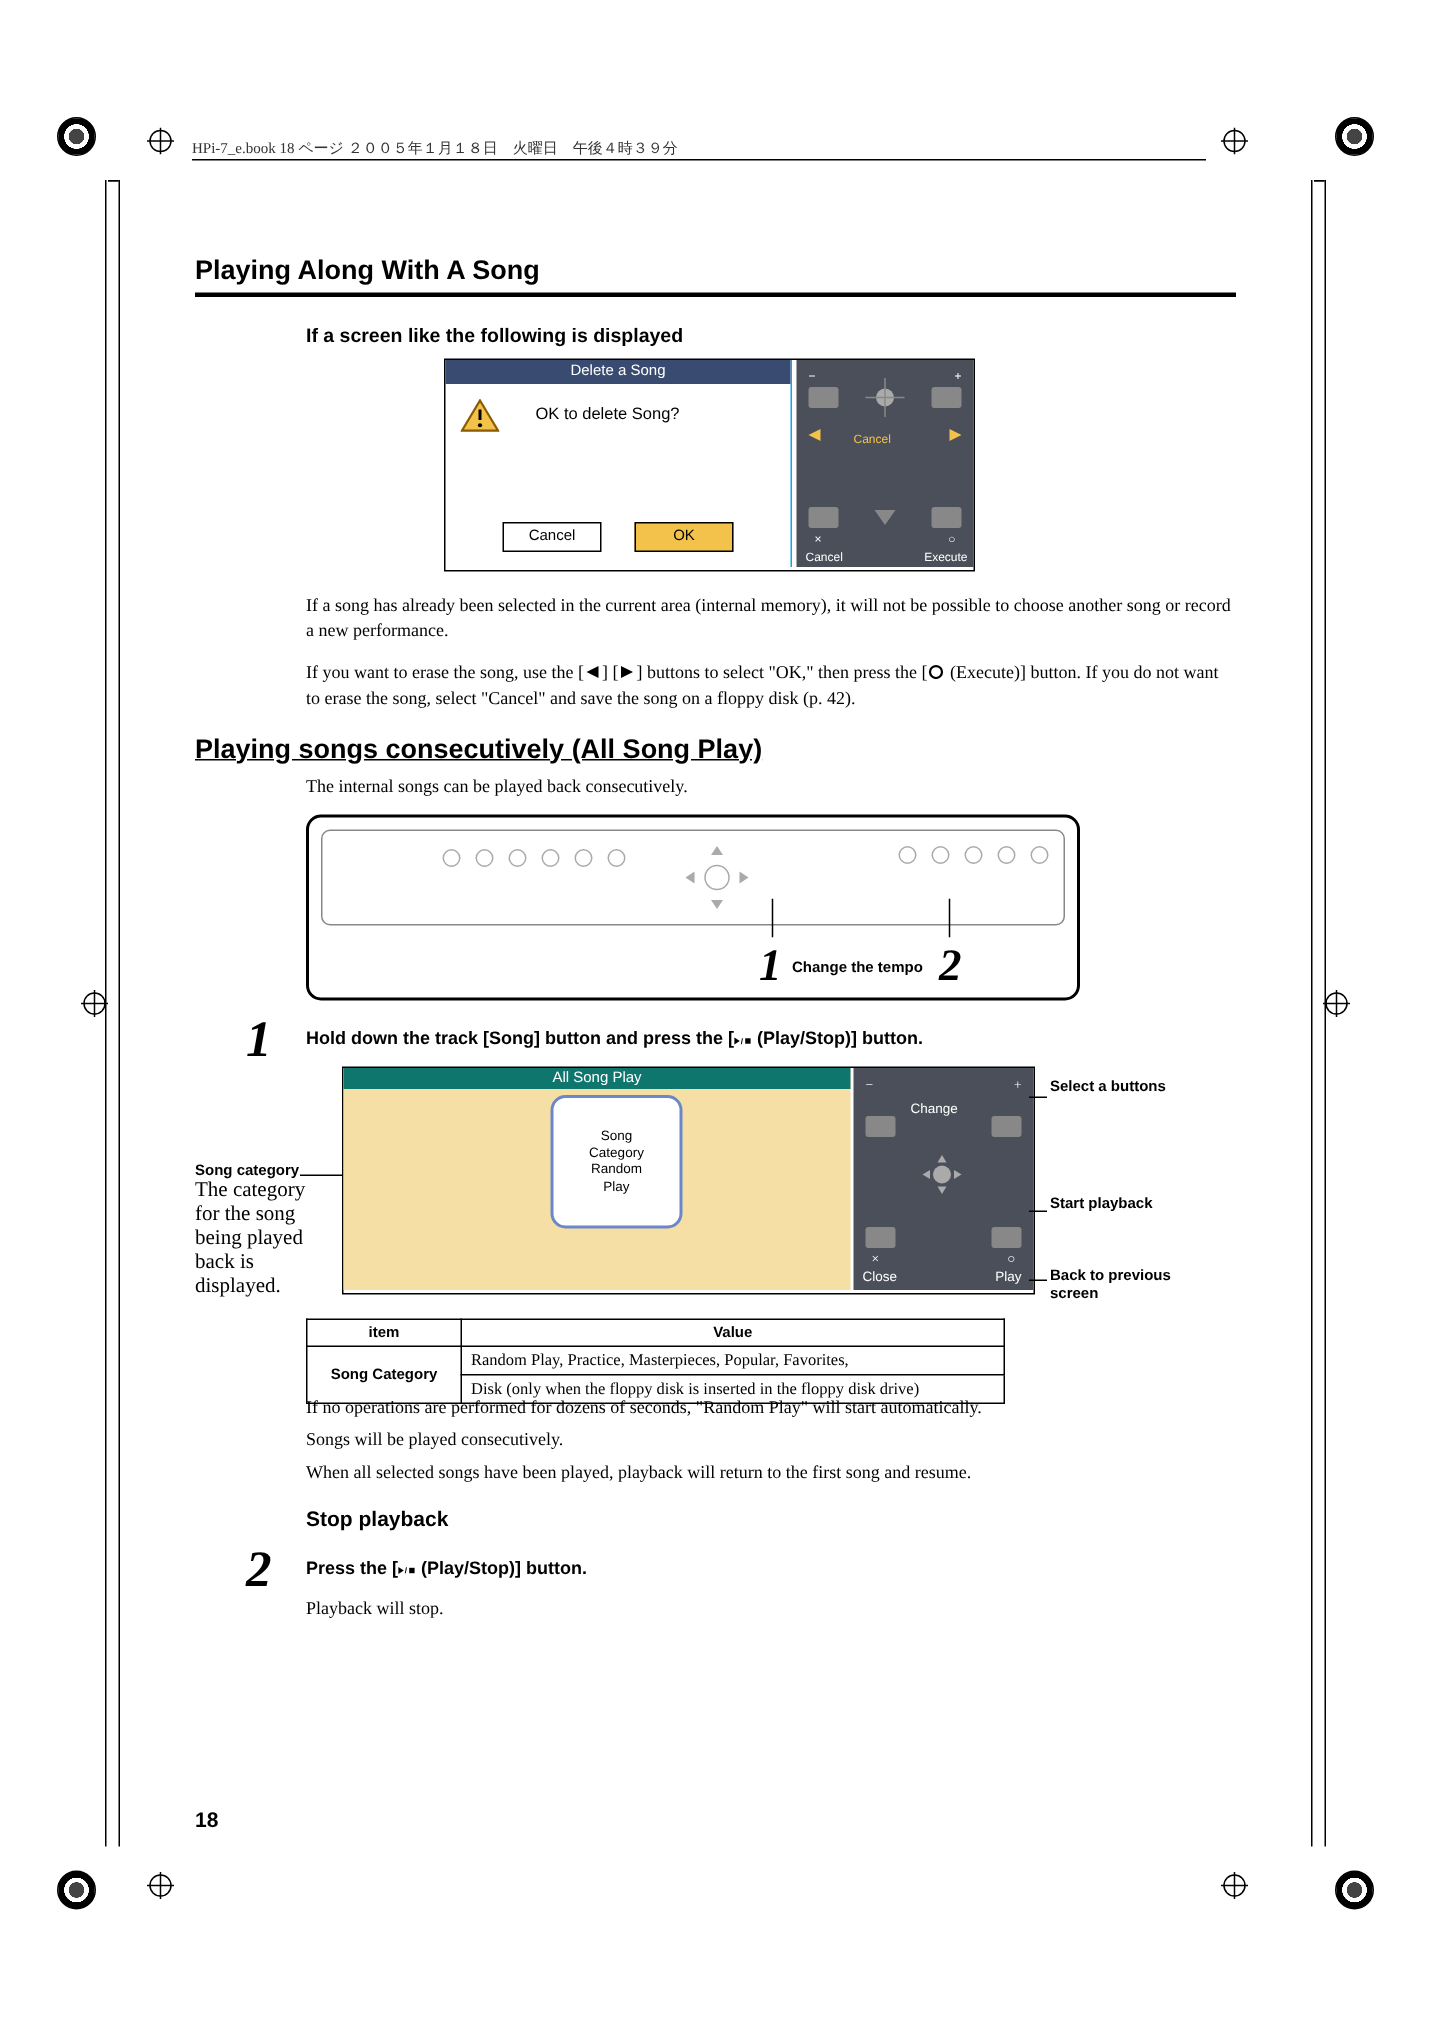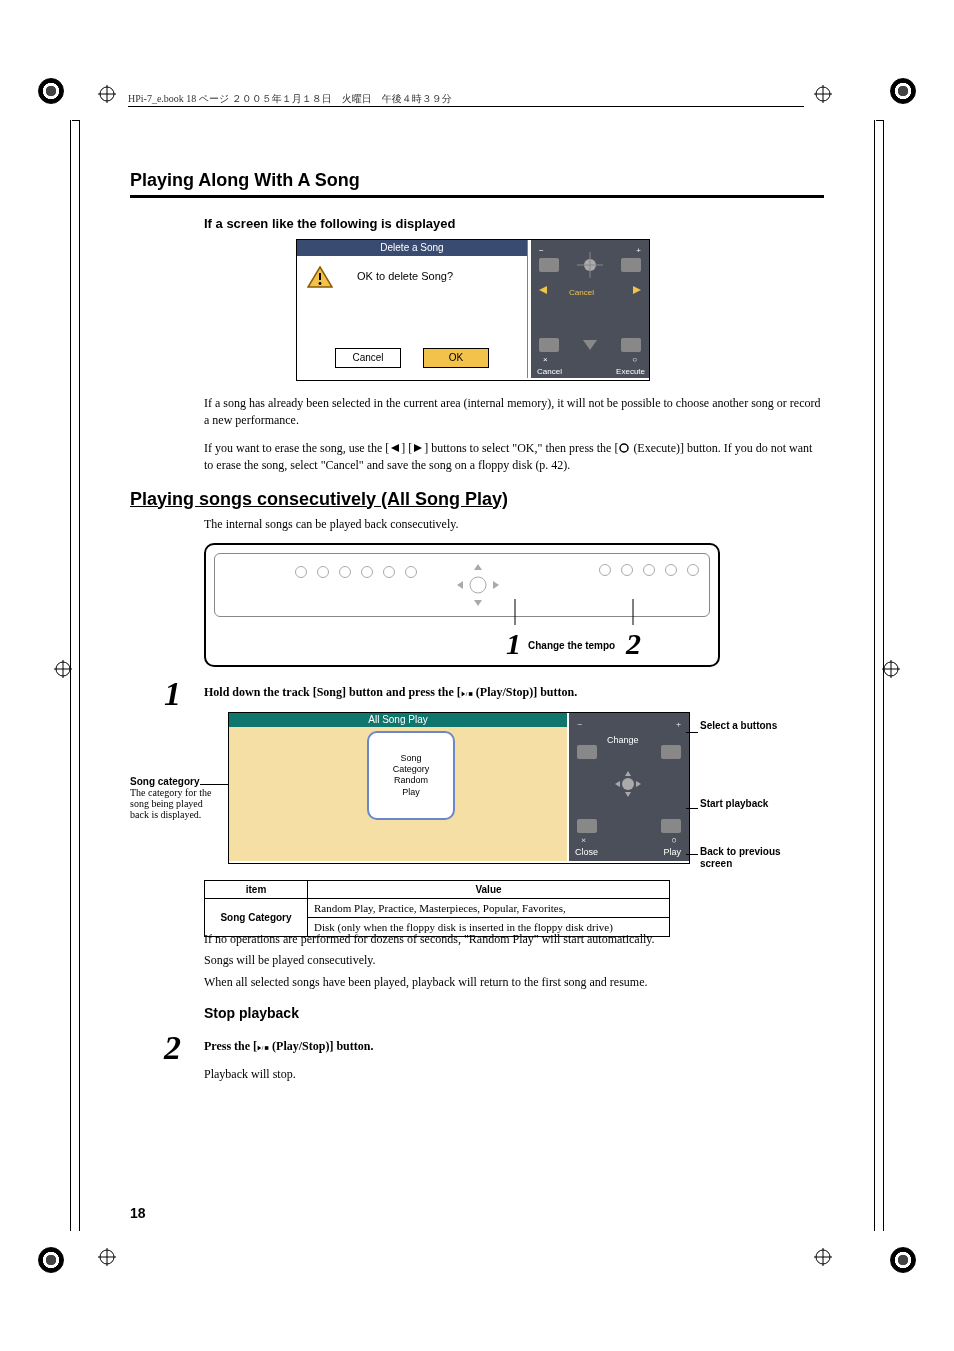--- a/index.html
+++ b/index.html
@@ -34,21 +34,21 @@
 .nav-pad .btn{position:absolute;width:20px;height:14px;background:#888;border-radius:2px}
 .para{font-size:12px;line-height:1.45;margin:0 0 10px 74px}
 h1.big-underline{font-family:Arial,Helvetica,sans-serif;font-weight:bold;font-size:18px;text-decoration:underline;margin:14px 0 6px 0}
 .panel-fig{width:512px;height:120px;border:2px solid #000;border-radius:10px;margin-left:74px;position:relative;background:#fff}
 .panel-inner{position:absolute;left:8px;right:8px;top:8px;height:62px;border:1px solid #888;border-radius:6px}
 .step-line{position:absolute;left:0;right:0;bottom:8px;height:28px}
 .big-num{font-family:Georgia,serif;font-style:italic;font-weight:bold;font-size:30px;position:absolute}
 .step-text{position:absolute;font-family:Arial,sans-serif;font-weight:bold;font-size:10px}
 .step{margin:18px 0 4px 0;position:relative}
 .step .num{font-family:Georgia,serif;font-style:italic;font-weight:bold;font-size:34px;position:absolute;left:34px;top:-10px}
-.step .txt{font-family:Liberation Serif, serif;font-weight:bold;font-size:12px;margin-left:74px}
+.step .txt{font-family:Liberation Sans, sans-serif;font-weight:bold;font-size:12px;margin-left:74px}
 .allsong-wrap{position:relative;margin:10px 0 10px 0;height:158px}
 .side-label{position:absolute;font-family:Arial,sans-serif;font-size:10px}
 .side-label b{font-weight:bold}
 .allsong{position:absolute;left:98px;width:460px;height:150px;border:1px solid #000;background:#fff}
 .as-left{position:absolute;left:0;top:0;width:338px;height:148px;background:#f6dfa4}
 .as-title{position:absolute;left:0;right:0;top:0;height:14px;background:#0f766e;color:#fff;font-size:10px;text-align:center;line-height:14px;font-family:Arial,sans-serif}
 .bubble{position:absolute;left:138px;top:18px;width:72px;padding:20px 6px;border:2px solid #6a87c9;border-radius:10px;background:#fff;font-size:9px;font-family:Arial,sans-serif;text-align:center;line-height:1.25}
 .as-msg{position:absolute;left:8px;right:8px;top:92px;height:52px;border:1px solid #555;background:#fff;font-size:9px;font-family:Arial,sans-serif;padding:3px 4px;line-height:1.25}
 .as-right{position:absolute;right:0;top:0;width:120px;height:148px;background:#4a4f5a}
 .annot{position:absolute;font-family:Arial,sans-serif;font-weight:bold;font-size:10px;line-height:1.2}
@@ -215,21 +215,21 @@
               <polygon points="1,1 1,9 7,5" fill="#000"></polygon>
               <text x="8" y="8" font-size="9">/</text>
               <rect x="13" y="2" width="6" height="6" fill="#000"></rect>
             </svg></span><span> (Play/Stop)] button.</span>
       </p>
     </div>
 
     <div class="allsong-wrap">
       <div class="side-label" style="left:0;top:64px;width:92px">
         <b>Song category</b><br>
-        <span style="font-family:Georgia,serif;font-size:10px">The category for the song being played back is displayed.</span>
+        <span style="font-family:Georgia,serif;font-size:14px">The category for the song being played back is displayed.</span>
       </div>
       <div class="annot-line" style="left:70px;top:72px;width:32px"></div>
 
       <div class="allsong">
         <div class="as-left">
           <div class="as-title">All Song Play</div>
           <div class="bubble"><span style="white-space:pre-line">Song
 Category
 Random
 Play</span></div>

